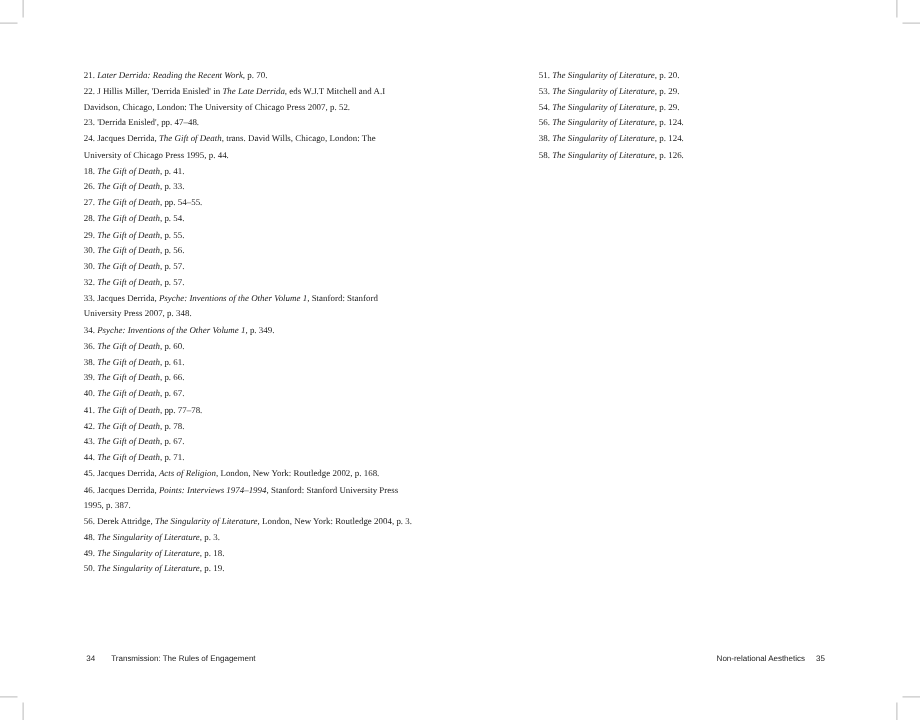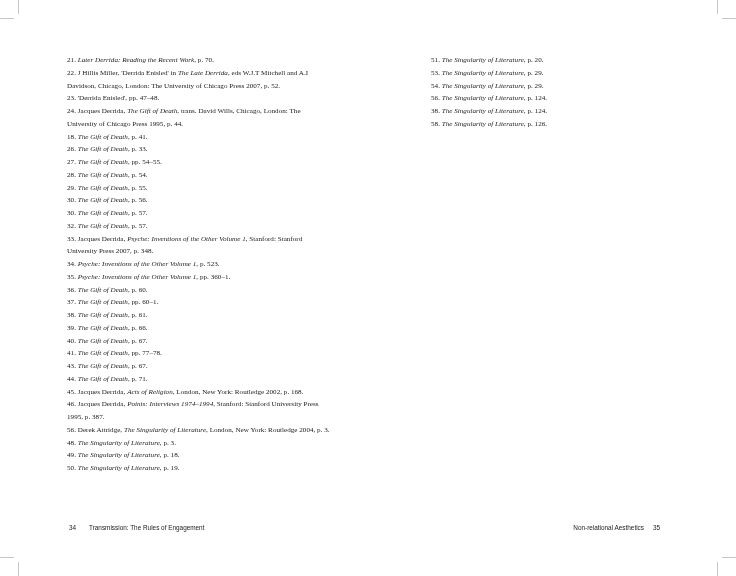--- a/index.html
+++ b/index.html
@@ -40,28 +40,27 @@
       <p class="note"><span>24.</span> <span>Jacques Derrida, </span><i>The Gift of Death</i><span>, trans. David Wills, Chicago, London: The University of Chicago Press 1995, p. 44.</span></p>
       <p class="note"><span>18.</span> <span></span><i>The Gift of Death</i><span>, p. 41.</span></p>
       <p class="note"><span>26.</span> <span></span><i>The Gift of Death</i><span>, p. 33.</span></p>
       <p class="note"><span>27.</span> <span></span><i>The Gift of Death</i><span>, pp. 54–55.</span></p>
       <p class="note"><span>28.</span> <span></span><i>The Gift of Death</i><span>, p. 54.</span></p>
       <p class="note"><span>29.</span> <span></span><i>The Gift of Death</i><span>, p. 55.</span></p>
       <p class="note"><span>30.</span> <span></span><i>The Gift of Death</i><span>, p. 56.</span></p>
       <p class="note"><span>30.</span> <span></span><i>The Gift of Death</i><span>, p. 57.</span></p>
       <p class="note"><span>32.</span> <span></span><i>The Gift of Death</i><span>, p. 57.</span></p>
       <p class="note"><span>33.</span> <span>Jacques Derrida, </span><i>Psyche: Inventions of the Other Volume 1</i><span>, Stanford: Stanford University Press 2007, p. 348.</span></p>
-      <p class="note"><span>34.</span> <span></span><i>Psyche: Inventions of the Other Volume 1</i><span>, p. 523.</span></p>
-      <p class="note"><span>35.</span> <span></span><i>Psyche: Inventions of the Other Volume 1</i><span>, pp. 360–1.</span></p>
+      <p class="note"><span>34.</span> <span></span><i>Psyche: Inventions of the Other Volume 1</i><span>, p. 349.</span></p>
       <p class="note"><span>36.</span> <span></span><i>The Gift of Death</i><span>, p. 60.</span></p>
-      <p class="note"><span>37.</span> <span></span><i>The Gift of Death</i><span>, pp. 60–1.</span></p>
       <p class="note"><span>38.</span> <span></span><i>The Gift of Death</i><span>, p. 61.</span></p>
       <p class="note"><span>39.</span> <span></span><i>The Gift of Death</i><span>, p. 66.</span></p>
       <p class="note"><span>40.</span> <span></span><i>The Gift of Death</i><span>, p. 67.</span></p>
       <p class="note"><span>41.</span> <span></span><i>The Gift of Death</i><span>, pp. 77–78.</span></p>
+      <p class="note"><span>42.</span> <span></span><i>The Gift of Death</i><span>, p. 78.</span></p>
       <p class="note"><span>43.</span> <span></span><i>The Gift of Death</i><span>, p. 67.</span></p>
       <p class="note"><span>44.</span> <span></span><i>The Gift of Death</i><span>, p. 71.</span></p>
       <p class="note"><span>45.</span> <span>Jacques Derrida, </span><i>Acts of Religion</i><span>, London, New York: Routledge 2002, p. 168.</span></p>
       <p class="note"><span>46.</span> <span>Jacques Derrida, </span><i>Points: Interviews 1974–1994</i><span>, Stanford: Stanford University Press 1995, p. 387.</span></p>
       <p class="note"><span>56.</span> <span>Derek Attridge, </span><i>The Singularity of Literature</i><span>, London, New York: Routledge 2004, p. 3.</span></p>
       <p class="note"><span>48.</span> <span></span><i>The Singularity of Literature</i><span>, p. 3.</span></p>
       <p class="note"><span>49.</span> <span></span><i>The Singularity of Literature</i><span>, p. 18.</span></p>
       <p class="note"><span>50.</span> <span></span><i>The Singularity of Literature</i><span>, p. 19.</span></p>
     </div>
   <div class="col col-right" id="right-notes">

